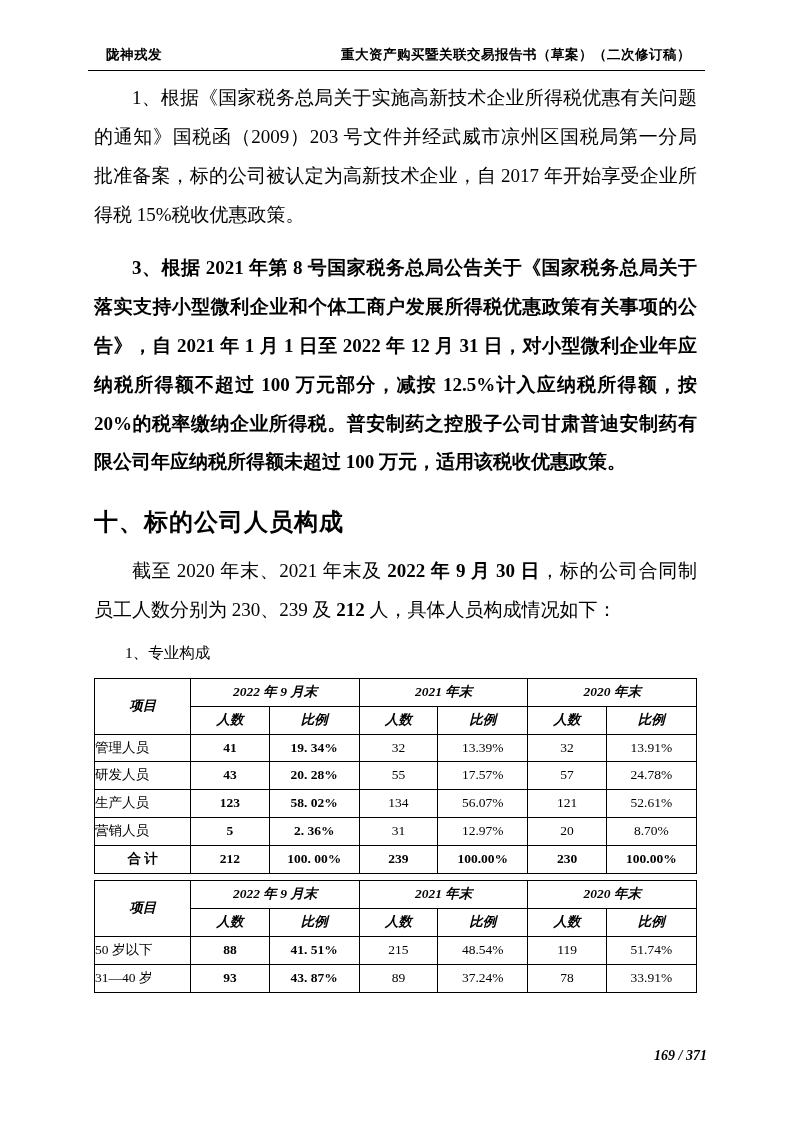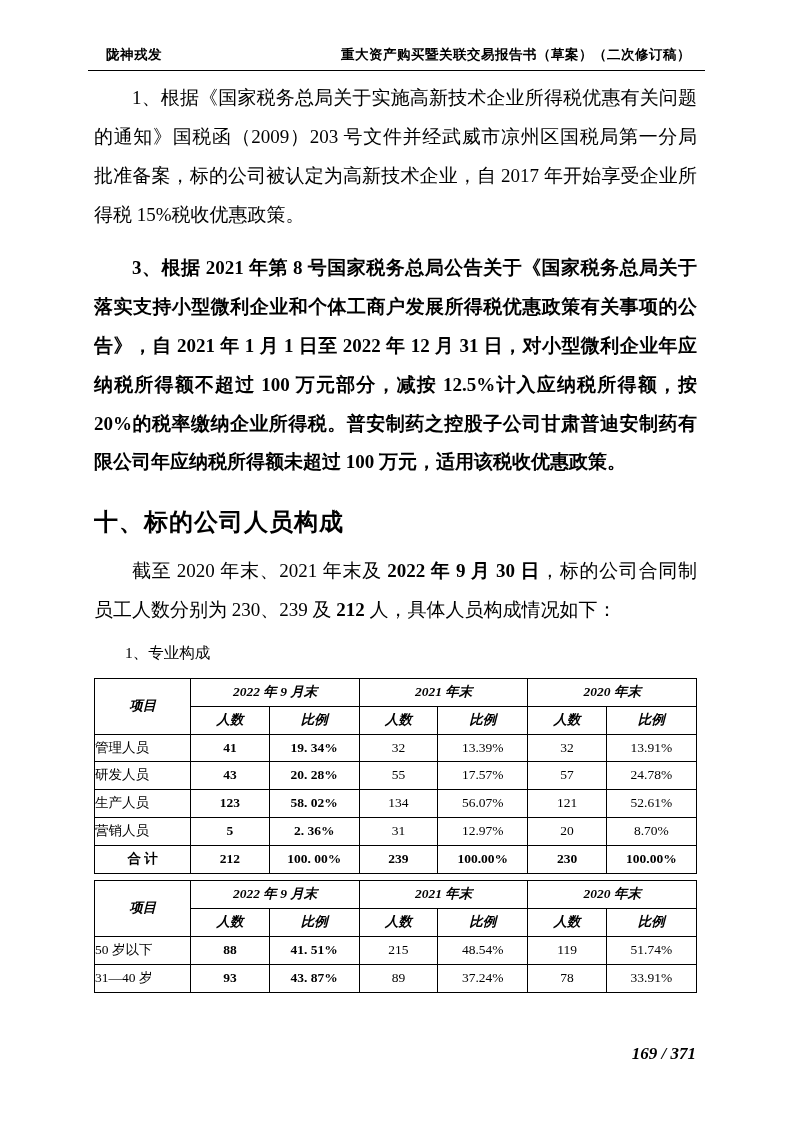--- a/index.html
+++ b/index.html
@@ -91,23 +91,23 @@
     font-weight: bold;
   }
   table.data tr.total td {
     font-weight: bold;
   }
   .num-em {
     font-weight: bold;
   }
   .footer {
     position: absolute;
-    right: 97px;
+    right: 86px;
     bottom: 58px;
-    font-size: 17px;
+    font-size: 14px;
     font-weight: bold;
     font-style: italic;
     font-family: "Liberation Serif", serif;
   }
   .spacer8 { height: 8px; }
 </style>
 </head>
 <body>
 
 <div class="page">

